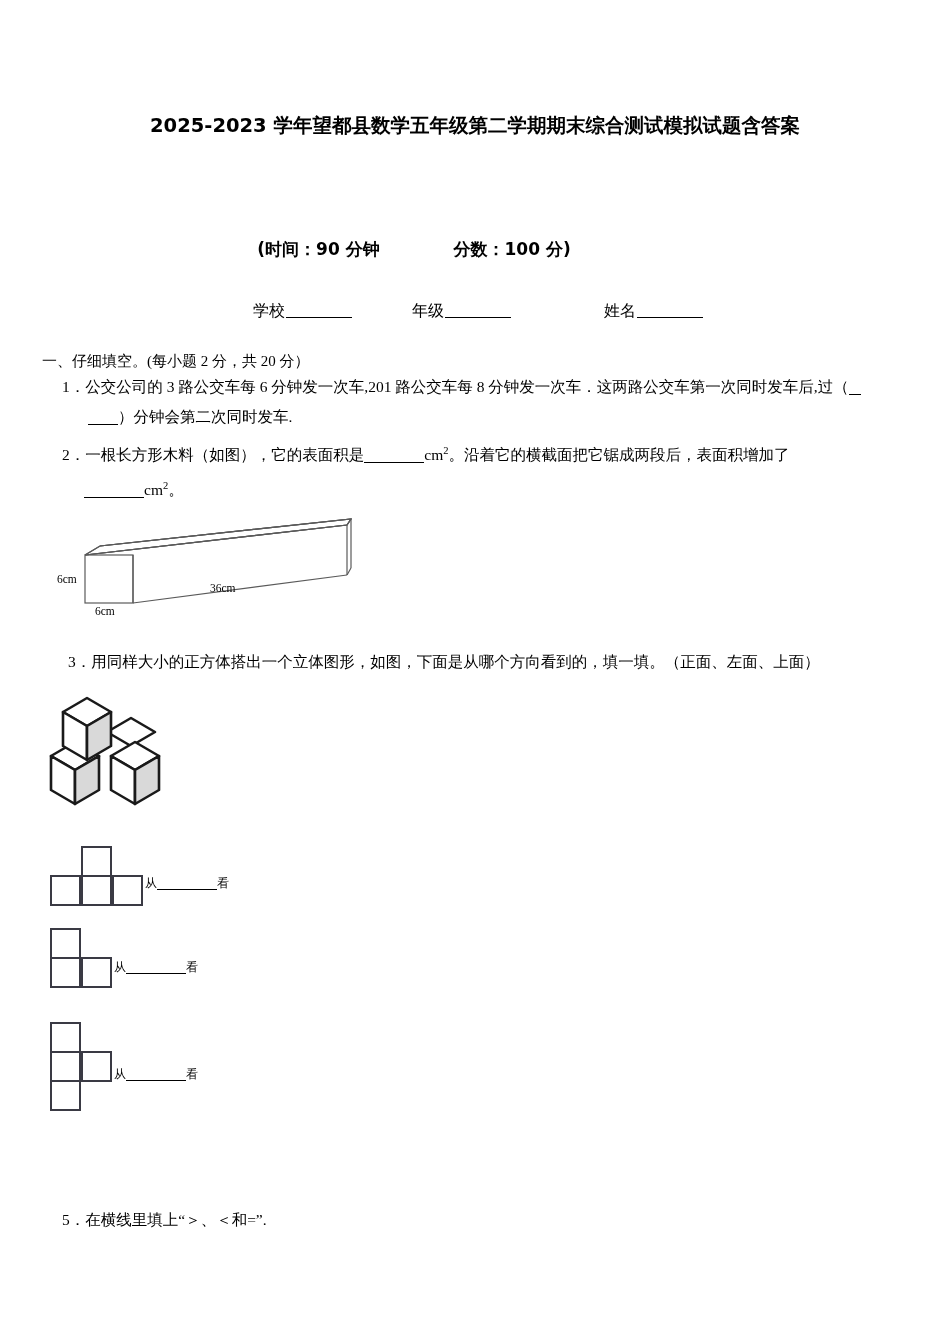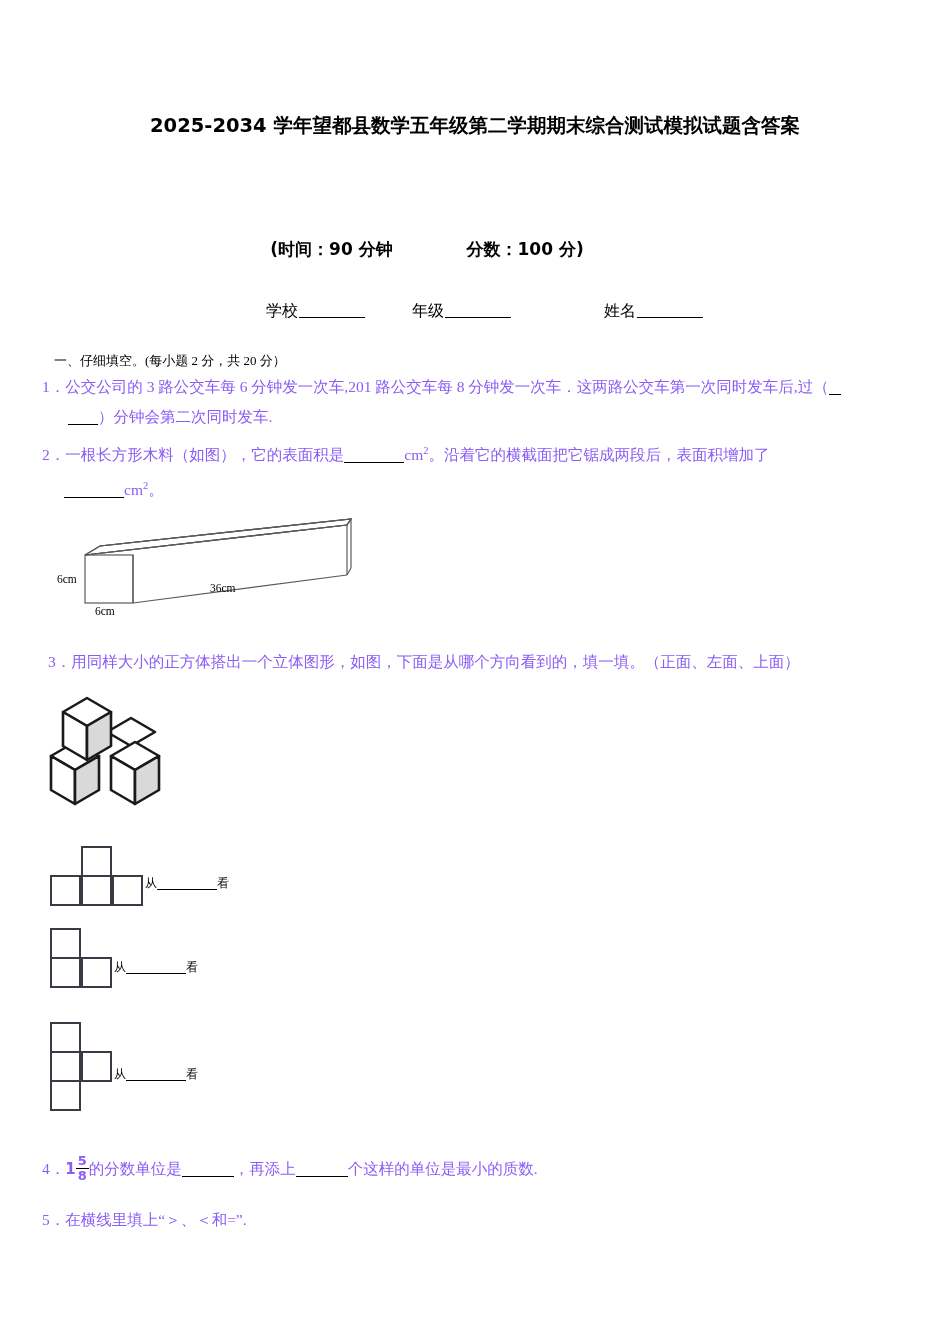--- a/index.html
+++ b/index.html
@@ -39,21 +39,20 @@
   
   .meta-line {
     position: absolute;
     left: 0;
     top: 238px;
     width: 828px;
     text-align: center;
     font-family: "DejaVu Sans", "Liberation Sans", sans-serif;
     font-weight: bold;
     font-size: 17px;
-    padding-left: 13px;
   }
   .meta-gap { display: inline-block; width: 62px; }
 
   
   .fields-line {
     position: absolute;
     left: 0;
     top: 300px;
     width: 950px;
     font-family: "DejaVu Sans", "Liberation Sans", sans-serif;
@@ -64,39 +63,39 @@
     white-space: nowrap;
   }
   .field .blank-ul {
     display: inline-block;
     width: 66px;
     border-bottom: 1.4px solid #000;
     height: 1.05em;
     vertical-align: -2px;
     margin-left: 1px;
   }
-  .field-school { left: 266px; }
+  .field-school { left: 253px; }
   .field-grade  { left: 412px; }
   .field-name   { left: 604px; }
 
   
   .q {
     position: absolute;
     font-family: "Liberation Serif", "DejaVu Serif", serif;
     font-size: 15.5px;
     line-height: 1.55;
-    color: #8b5cf6;
+    color: #000000;
+    margin-left: 20px;
   }
   .section-head {
     position: absolute;
     left: 42px;
     top: 352px;
-    font-size: 13px;
-    font-family: "Liberation Serif", "DejaVu Serif", serif;
-    margin-left: 12px;
+    font-size: 15px;
+    font-family: "Liberation Serif", "DejaVu Serif", serif;
   }
   .qnum {
     font-family: "Liberation Serif", "DejaVu Serif", serif;
   }
   .ul {
     display: inline-block;
     border-bottom: 1.3px solid #000;
     height: 1.02em;
     vertical-align: -3px;
   }
@@ -189,21 +188,21 @@
   }
 
   
   .q5 { left: 42px; top: 1208px; white-space: nowrap; }
 </style>
 </head>
 <body>
 
 <div class="page">
 
-  <div class="doc-title">2025-2034 学年望都县数学五年级第二学期期末综合测试模拟试题含答案</div>
+  <div class="doc-title">2025-2023 学年望都县数学五年级第二学期期末综合测试模拟试题含答案</div>
 
   <div class="meta-line">
     <span>(时间：90 分钟</span>
     <span class="meta-gap"></span>
     <span>分数：100 分)</span>
   </div>
 
   <div class="fields-line">
     <span class="field field-school">
       <span>学校</span><span class="blank-ul"></span>
@@ -312,21 +311,18 @@
       <div class="cell" style="left:0px;  top:0px;"></div>
       <div class="cell" style="left:0px;  top:29px;"></div>
       <div class="cell" style="left:31px; top:29px;"></div>
       <div class="cell" style="left:0px;  top:58px;"></div>
     </div>
     <div class="vlabel" style="left:64px; top:44px;">
       <span>从</span><span class="ul ul-60"></span><span>看</span>
     </div>
   </div>
 
-  <div class="q q4">
-    <span class="qnum">4．</span><span class="mixed-int">1</span><span class="frac"><span class="num">5</span><span class="den">8</span></span><span>的分数单位是</span><span class="ul ul-52"></span><span>，再添上</span><span class="ul ul-52"></span><span>个这样的单位是最小的质数.</span>
-  </div>
 
   <div class="q q5">
     <span class="qnum">5．</span><span>在横线里填上“＞、＜和=”.</span>
   </div>
 
 </div>
 
 </body></html>

